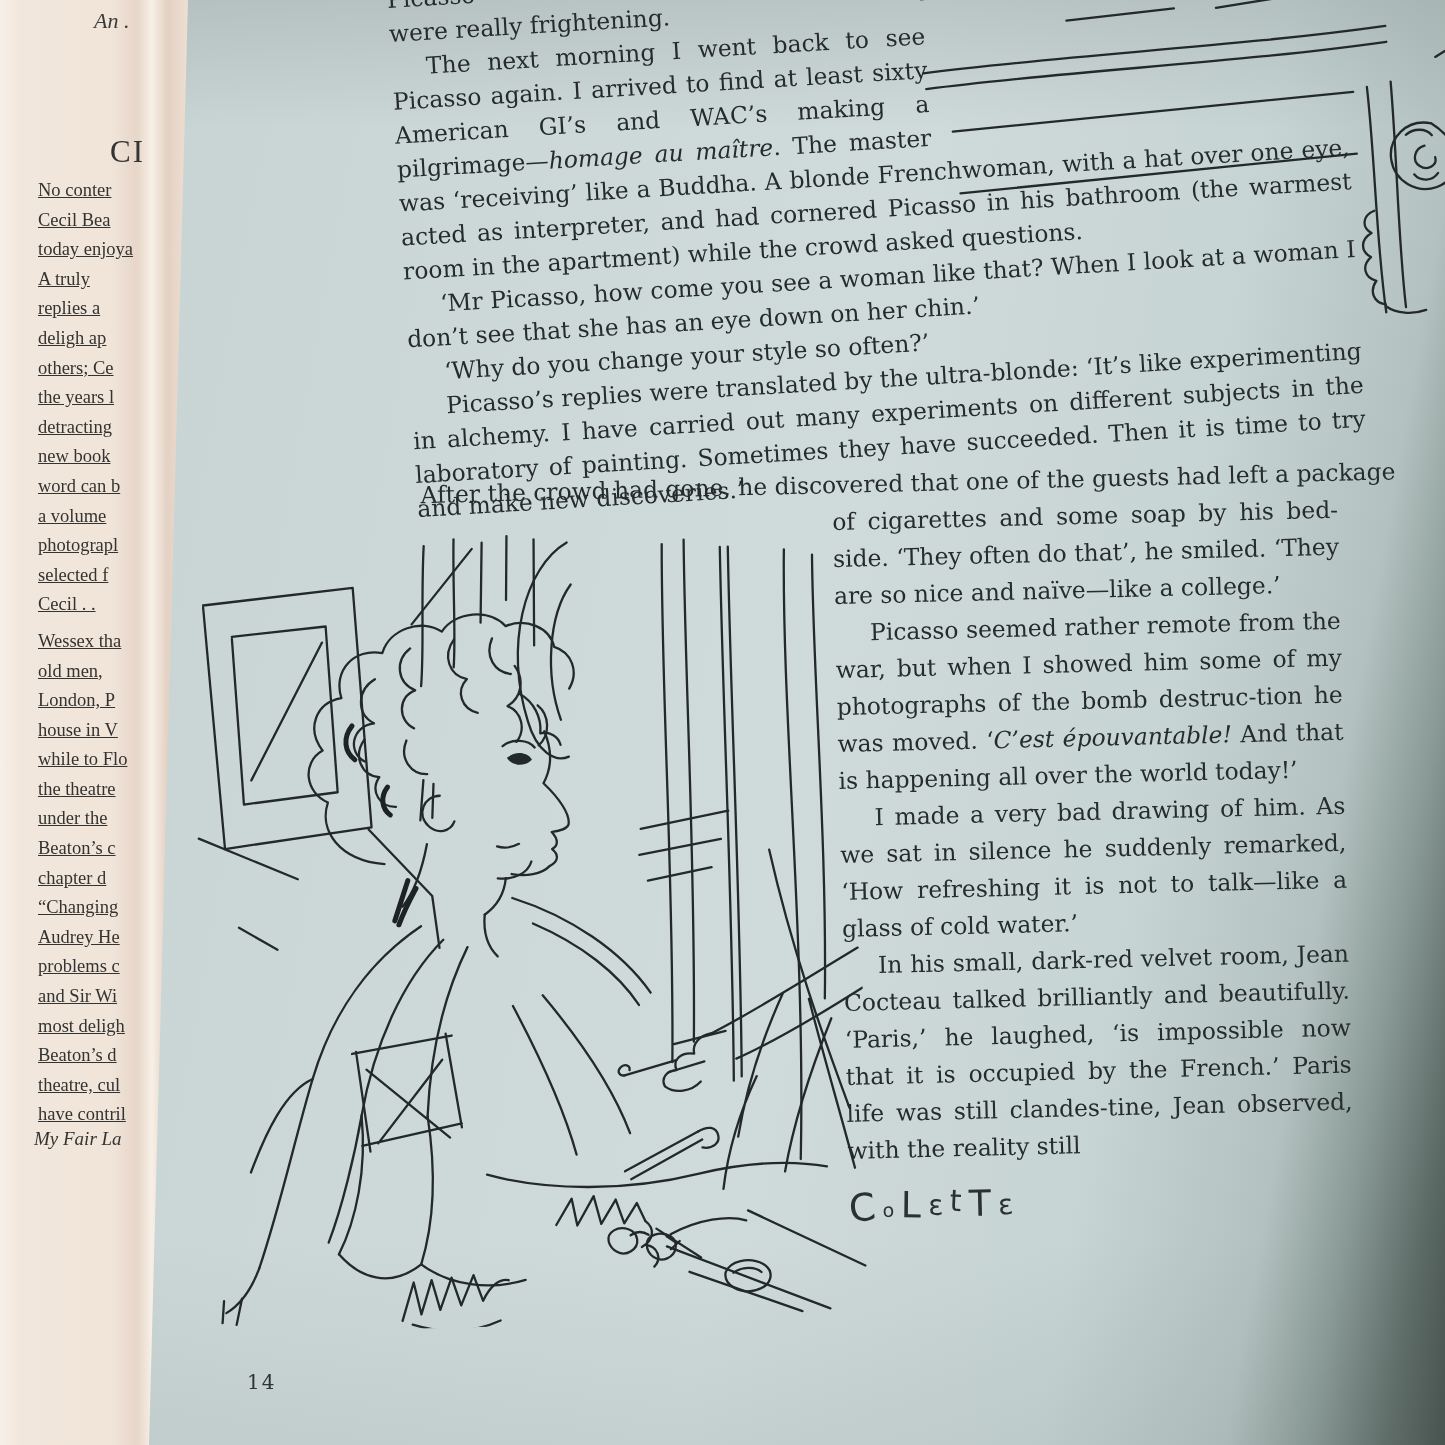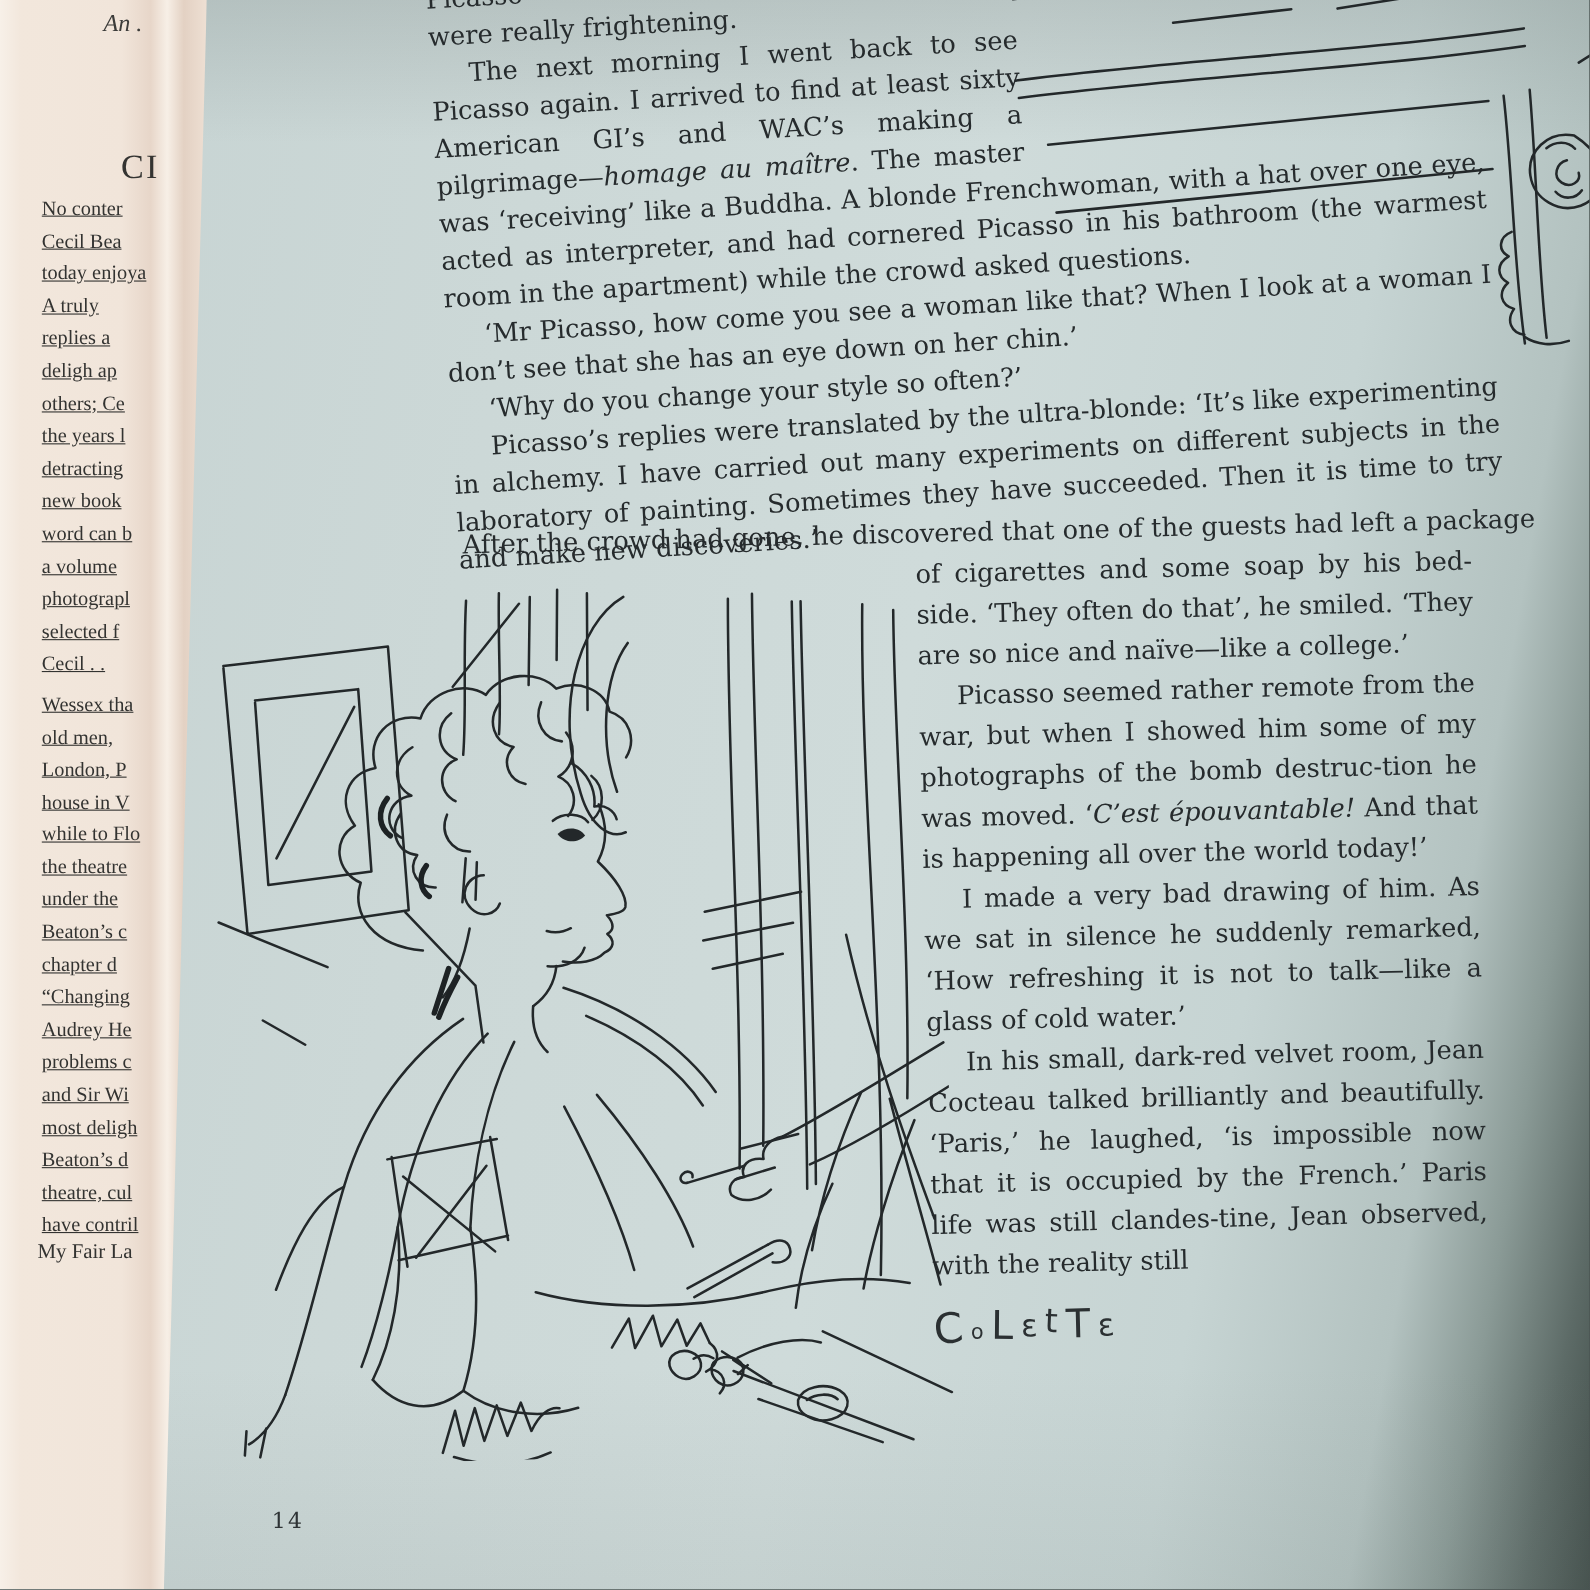--- a/index.html
+++ b/index.html
@@ -33,21 +33,21 @@
     font-family:"Liberation Serif",serif;font-size:31px;letter-spacing:2px;color:#343432;margin-top:40px;
   }
   .flap-body{
     position:absolute;top:176px;left:38px;width:170px;
     font-family:"Liberation Serif",serif;font-size:18.5px;line-height:29.6px;color:#333331;
   }
   .flap-body .fl{white-space:nowrap;text-decoration:underline;}
   .flap-body .fl:nth-child(15){margin-bottom:7px;}
   .flap-footer{
     position:absolute;top:1128px;left:34px;
-    font-family:"Liberation Serif",serif;font-size:19px;color:#333331;white-space:nowrap;
+    font-family:"Liberation Serif",serif;font-style:italic;font-size:19px;color:#333331;white-space:nowrap;
   }
   
   .block-a{
     position:absolute;left:386px;top:-17px;width:952px;
     transform:rotate(-3.4deg);transform-origin:0 0;
     font-size:23.4px;line-height:34px;color:#262b2d;text-align:justify;
   }
   .block-b{
     position:absolute;left:385px;top:478px;width:952px;
     transform:rotate(-1.4deg);transform-origin:0 0;

